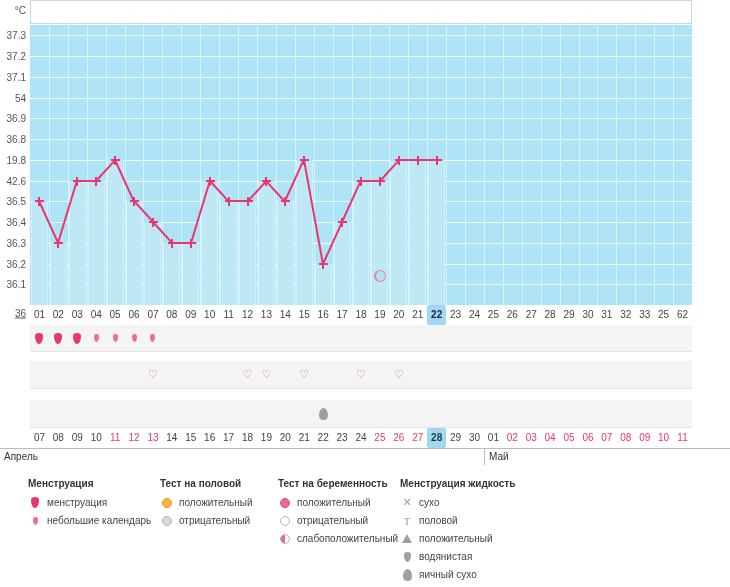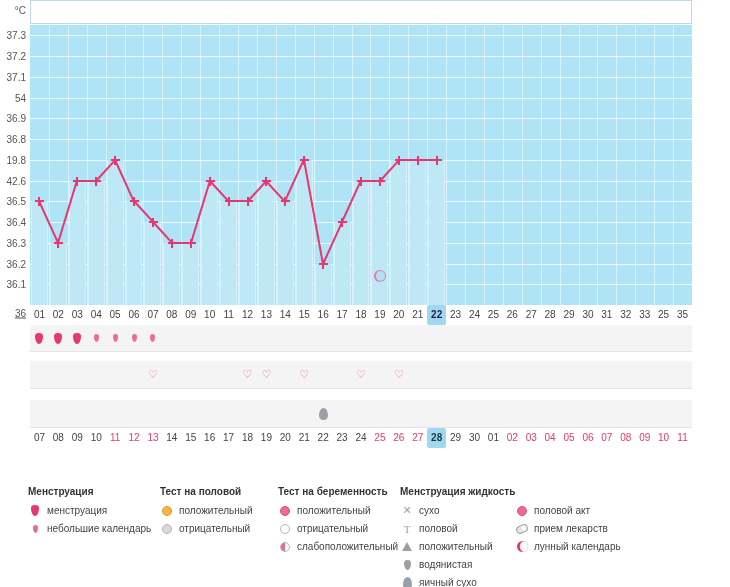--- a/index.html
+++ b/index.html
@@ -160,21 +160,21 @@
   }
   .month-sep {
     position: absolute; top: 0; width: 1px; height: 16px; background: #bbb;
   }
 
   
   .legend {
     position: absolute; left: 0; top: 478px;
     width: 730px; height: 109px;
   }
-  .legend-col { position: absolute; top: 8px; }
+  .legend-col { position: absolute; top: 0; }
   .legend-title {
     font-weight: bold; font-size: 10px; color: #333;
     margin-bottom: 6px;
   }
   .legend-item {
     display: flex; align-items: center;
     margin-bottom: 5px;
     font-size: 10px; color: #444;
     white-space: nowrap;
   }
@@ -401,21 +401,21 @@
       <div class="cell" style="left: 453.943px; width: 18.9143px;">25</div>
       <div class="cell" style="left: 472.857px; width: 18.9143px;">26</div>
       <div class="cell" style="left: 491.771px; width: 18.9143px;">27</div>
       <div class="cell" style="left: 510.686px; width: 18.9143px;">28</div>
       <div class="cell" style="left: 529.6px; width: 18.9143px;">29</div>
       <div class="cell" style="left: 548.514px; width: 18.9143px;">30</div>
       <div class="cell" style="left: 567.429px; width: 18.9143px;">31</div>
       <div class="cell" style="left: 586.343px; width: 18.9143px;">32</div>
       <div class="cell" style="left: 605.257px; width: 18.9143px;">33</div>
       <div class="cell" style="left: 624.171px; width: 18.9143px;">25</div>
-      <div class="cell" style="left: 643.086px; width: 18.9143px;">35</div>
+      <div class="cell" style="left: 643.086px; width: 18.9143px;">62</div>
     </div>
 
   <div class="sym-row r1" id="row-menstruation">
       <div class="sym-cell" style="left: 0px; width: 18.9143px;">
         <span class="drop"></span>
       </div>
       <div class="sym-cell" style="left: 18.9143px; width: 18.9143px;">
         <span class="drop"></span>
       </div>
       <div class="sym-cell" style="left: 37.8286px; width: 18.9143px;">
@@ -582,20 +582,25 @@
       <div class="date-cell red" style="left: 510.686px; width: 18.9143px;">04</div>
       <div class="date-cell red" style="left: 529.6px; width: 18.9143px;">05</div>
       <div class="date-cell red" style="left: 548.514px; width: 18.9143px;">06</div>
       <div class="date-cell red" style="left: 567.429px; width: 18.9143px;">07</div>
       <div class="date-cell red" style="left: 586.343px; width: 18.9143px;">08</div>
       <div class="date-cell red" style="left: 605.257px; width: 18.9143px;">09</div>
       <div class="date-cell red" style="left: 624.171px; width: 18.9143px;">10</div>
       <div class="date-cell red" style="left: 643.086px; width: 18.9143px;">11</div>
     </div>
 
+  <div class="month-row">
+    <div class="month-lbl" style="left:4px;">Апрель</div>
+    <div class="month-lbl" id="month-right-lbl" style="left: 488.943px;">Май</div>
+    <div class="month-sep" id="month-sep" style="left: 483.943px;"></div>
+  </div>
 
   <div class="legend" id="legend">
       <div class="legend-col" style="left: 28px;">
         <div class="legend-title" style="min-height: 12px;">Менструация</div>
         <div class="legend-item">
           <span class="legend-ico">
             <span class="drop"></span>
           </span>
           <span>менструация</span>
         </div>
@@ -668,36 +673,15 @@
           </span>
           <span>водянистая</span>
         </div>
         <div class="legend-item">
           <span class="legend-ico">
             <span class="egg"></span>
           </span>
           <span>яичный сухо</span>
         </div>
       </div>
-      <div class="legend-col" style="left: 515px;">
-        <div class="legend-title" style="min-height: 12px;"></div>
-        <div class="legend-item">
-          <span class="legend-ico">
-            <span class="circ pink"></span>
-          </span>
-          <span>половой акт</span>
-        </div>
-        <div class="legend-item">
-          <span class="legend-ico">
-            <span class="pill"></span>
-          </span>
-          <span>прием лекарств</span>
-        </div>
-        <div class="legend-item">
-          <span class="legend-ico">
-            <span class="moon-ico"></span>
-          </span>
-          <span>лунный календарь</span>
-        </div>
-      </div>
     </div>
 
 </div>
 
 </body></html>

